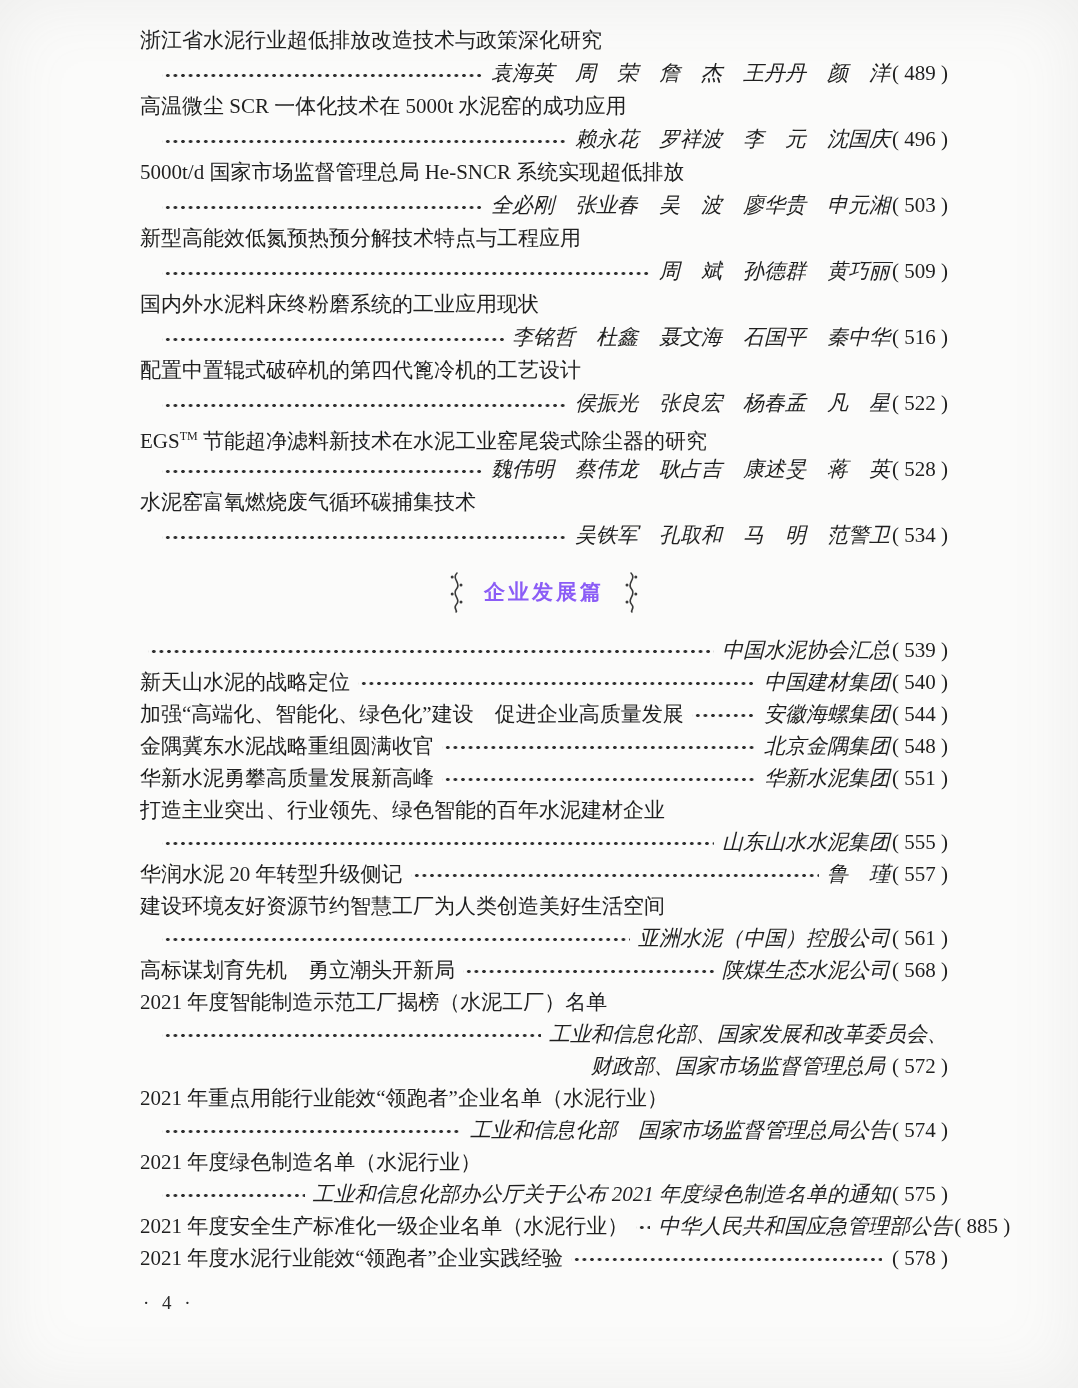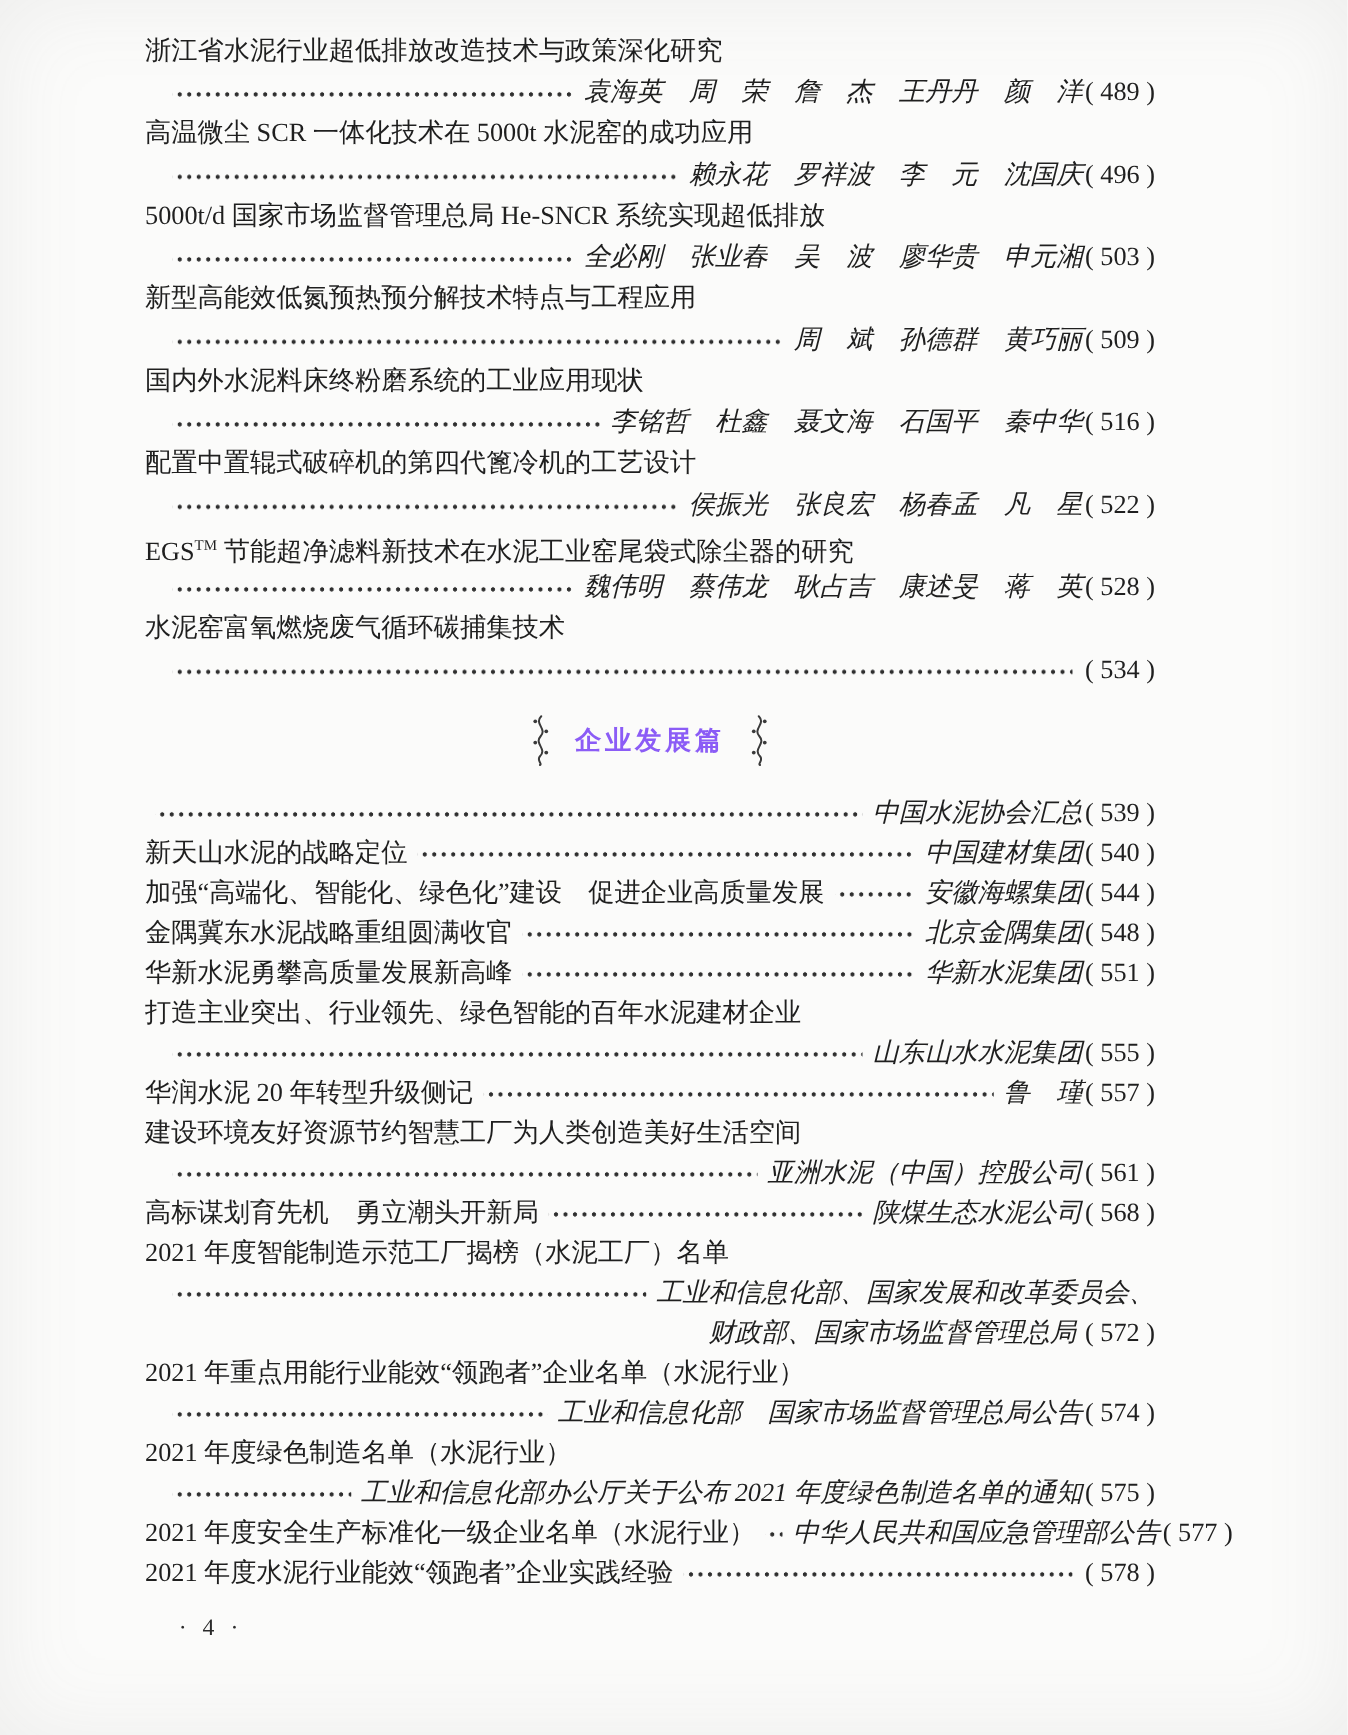--- a/index.html
+++ b/index.html
@@ -11,21 +11,21 @@
   .sheet {
     position:relative;
     width:1078px; height:1388px;
     background:#fbfbfa;
     box-shadow: inset 0 0 70px rgba(120,120,115,0.10);
     color:#1f1f1f;
     overflow:hidden;
   }
   .content {
     position:absolute;
-    left:116px; top:24px;
+    left:140px; top:24px;
     width:808px;
   }
   
   .t-line {
     font-size:21px;
     line-height:33px;
     height:33px;
     white-space:nowrap;
   }
   .d-line, .row {
@@ -161,20 +161,21 @@
         <span class="indent"></span>
         <span class="leader"></span>
         <span class="authors">魏伟明　蔡伟龙　耿占吉　康述旻　蒋　英</span>
         <span class="pageno">( 528 )</span>
       </div>
 
       <div class="t-line"><span>水泥窑富氧燃烧废气循环碳捕集技术</span></div>
       <div class="d-line">
         <span class="indent"></span>
         <span class="leader"></span>
+        <span class="authors">吴铁军　孔取和　马　明　范警卫</span>
         <span class="pageno">( 534 )</span>
       </div>
     </div>
 
     <div class="section-head">
       <svg class="ornament" width="15" height="44" viewBox="0 0 15 44">
         <path d="M8 3 C 2 9, 13 13, 7.5 19 C 2 25, 13 29, 7 35 C 4 38, 9 41, 7 42" fill="none" stroke="#3a3a3a" stroke-width="1.6" stroke-linecap="round"></path>
         <circle cx="3.2" cy="7" r="1.5" fill="#3a3a3a"></circle>
         <circle cx="12" cy="15" r="1.5" fill="#3a3a3a"></circle>
         <circle cx="3.2" cy="24" r="1.5" fill="#3a3a3a"></circle>
@@ -280,21 +281,21 @@
         <span class="indent"></span>
         <span class="leader"></span>
         <span class="source">工业和信息化部办公厅关于公布 2021 年度绿色制造名单的通知</span>
         <span class="pageno">( 575 )</span>
       </div>
 
       <div class="row">
         <span class="title">2021 年度安全生产标准化一级企业名单（水泥行业）</span>
         <span class="leader tail"></span>
         <span class="source">中华人民共和国应急管理部公告</span>
-        <span class="pageno">( 577 )</span>
+        <span class="pageno">( 885 )</span>
       </div>
 
       <div class="row">
         <span class="title">2021 年度水泥行业能效“领跑者”企业实践经验</span>
         <span class="leader tail"></span>
         <span class="pageno">( 578 )</span>
       </div>
     </div>
   </div>
 

